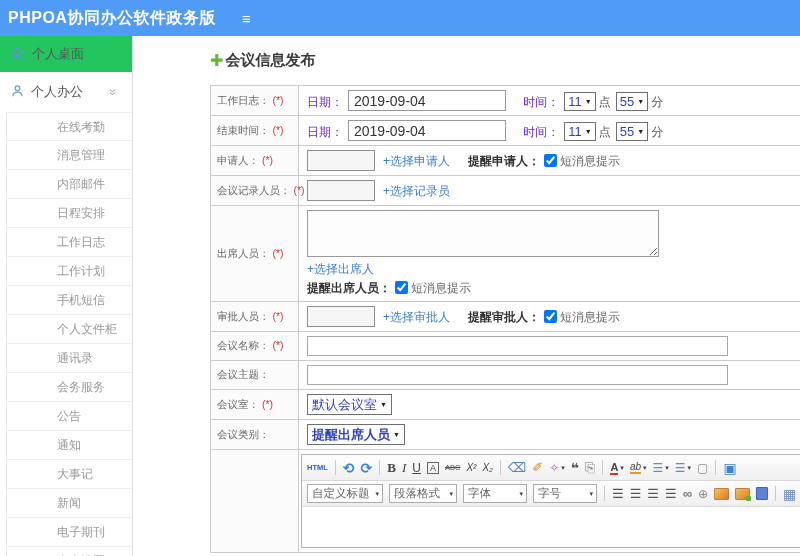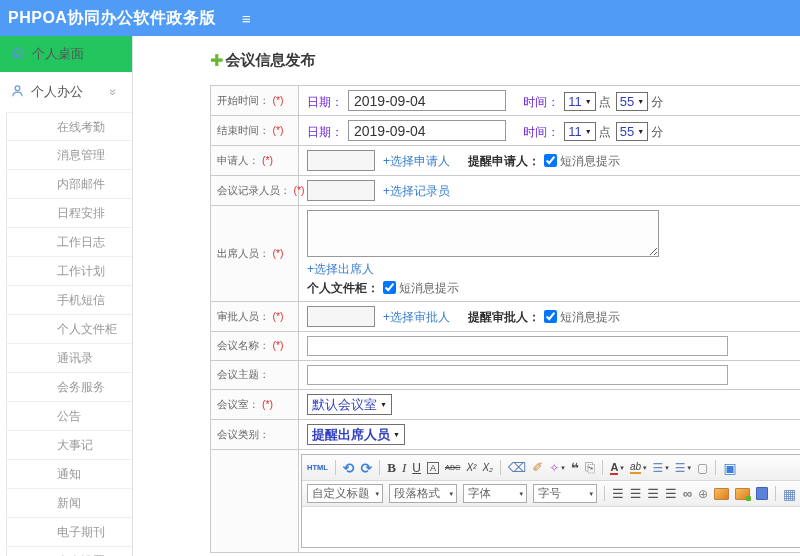--- a/index.html
+++ b/index.html
@@ -128,22 +128,22 @@
         <div class="submenu-item">消息管理</div>
         <div class="submenu-item">内部邮件</div>
         <div class="submenu-item">日程安排</div>
         <div class="submenu-item">工作日志</div>
         <div class="submenu-item">工作计划</div>
         <div class="submenu-item">手机短信</div>
         <div class="submenu-item">个人文件柜</div>
         <div class="submenu-item">通讯录</div>
         <div class="submenu-item">会务服务</div>
         <div class="submenu-item">公告</div>
+        <div class="submenu-item">通知</div>
         <div class="submenu-item">大事记</div>
-        <div class="submenu-item">通知</div>
         <div class="submenu-item">新闻</div>
         <div class="submenu-item">电子期刊</div>
         <div class="submenu-item">
           <span>个人设置</span>
           <span class="chev">»</span>
         </div>
       </div>
 
     </div>
 
@@ -154,21 +154,21 @@
       </div>
 
       <table class="form">
         <colgroup>
             <col style="width:88px">
             <col style="width:560px">
           </colgroup>
 
         <tbody>
             <tr>
-          <td class="lbl"><span>开始时间：</span><span class="star">(*)</span></td>
+          <td class="lbl"><span>工作日志：</span><span class="star">(*)</span></td>
           <td class="fld">
             <span class="inline-lbl">日期：</span><input class="date-input" value="2019-09-04" style="">
             <span class="inline-lbl">时间：</span><span class="fake-select">
                   <span class="val">11</span>
                   <span class="arr">▼</span>
                 </span><span class="unit">点</span><span class="fake-select">
                   <span class="val">55</span>
                   <span class="arr">▼</span>
                 </span><span class="unit">分</span>
           </td>
@@ -200,21 +200,21 @@
           <td class="fld">
             <input class="small-input" style=""><a class="sel-link">+选择记录员</a>
           </td>
         </tr>
 
         <tr>
           <td class="lbl"><span>出席人员：</span><span class="star">(*)</span></td>
           <td class="fld">
             <textarea class="attend-textarea" style=""></textarea>
             <div class="link-row"><a class="sel-link" style="margin-left:0">+选择出席人</a></div>
-            <div><span class="remind" style="margin-left:0">个人文件柜：</span><input type="checkbox" checked="" style=""><span class="sms">短消息提示</span></div>
+            <div><span class="remind" style="margin-left:0">提醒出席人员：</span><input type="checkbox" checked="" style=""><span class="sms">短消息提示</span></div>
           </td>
         </tr>
 
         <tr>
           <td class="lbl"><span>审批人员：</span><span class="star">(*)</span></td>
           <td class="fld">
             <input class="small-input" style=""><a class="sel-link">+选择审批人</a><span class="remind">提醒审批人：</span><input type="checkbox" checked="" style=""><span class="sms">短消息提示</span>
           </td>
         </tr>
 

